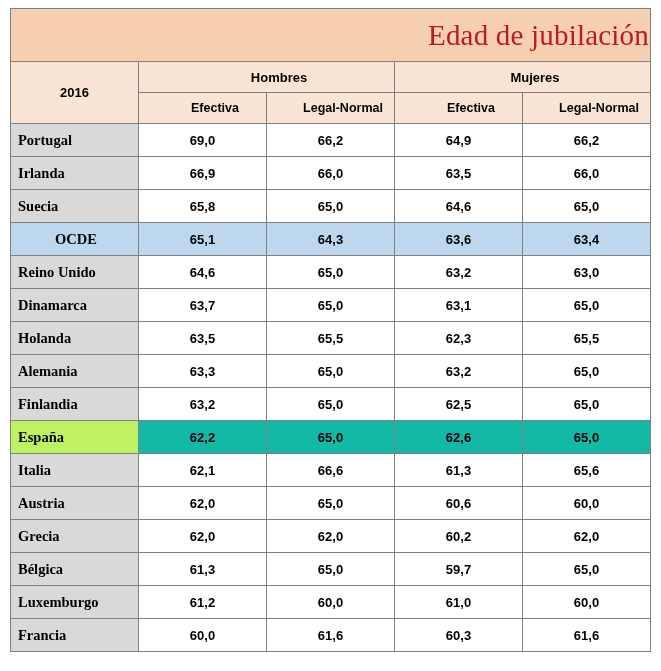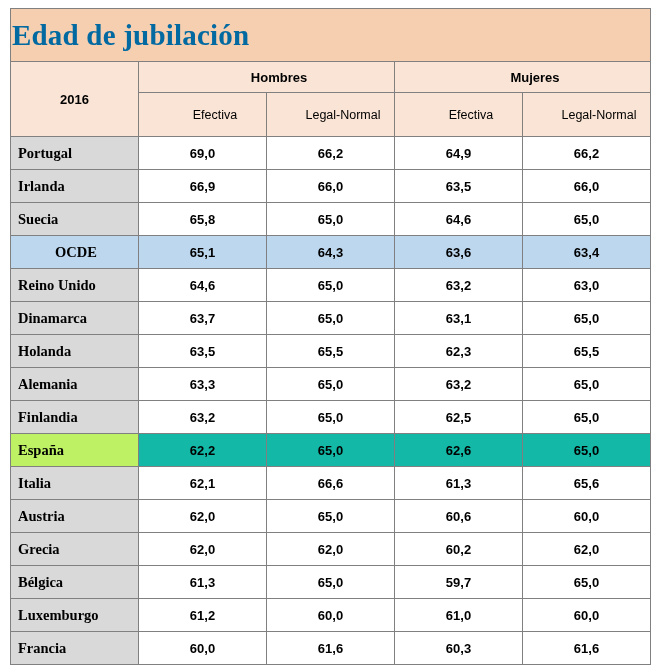--- a/index.html
+++ b/index.html
@@ -24,25 +24,25 @@
     width: 641px;
     border-collapse: collapse;
     table-layout: fixed;
   }
   table.sheet td, table.sheet th {
     border: 1px solid #808080;
     box-sizing: border-box;
   }
   .title-cell {
     background: #f5cfb0;
-    text-align: left;
+    text-align: right;
     font-family: "Liberation Serif", serif;
-    font-weight: bold;
+    font-weight: normal;
     font-size: 29px;
-    color: #0369a1;
+    color: #b91c1c;
     height: 53px;
     letter-spacing: 0.2px;
   }
   .year-cell {
     background: #fae4d5;
     text-align: center;
     font-family: "Liberation Sans", sans-serif;
     font-weight: bold;
     font-size: 13px;
     color: #000000;
@@ -54,24 +54,24 @@
     font-family: "Liberation Sans", sans-serif;
     font-weight: bold;
     font-size: 13px;
     color: #000000;
     height: 31px;
   }
   .sub-head {
     background: #fae4d5;
     text-align: center;
     font-family: "Liberation Sans", sans-serif;
-    font-weight: normal;
+    font-weight: bold;
     font-size: 12.5px;
     color: #000000;
-    height: 44px;
+    height: 31px;
   }
   td.country {
     background: #d9d9d9;
     text-align: left;
     padding-left: 7px;
     font-family: "Liberation Serif", serif;
     font-weight: bold;
     font-size: 14.5px;
     color: #000000;
     height: 33px;

